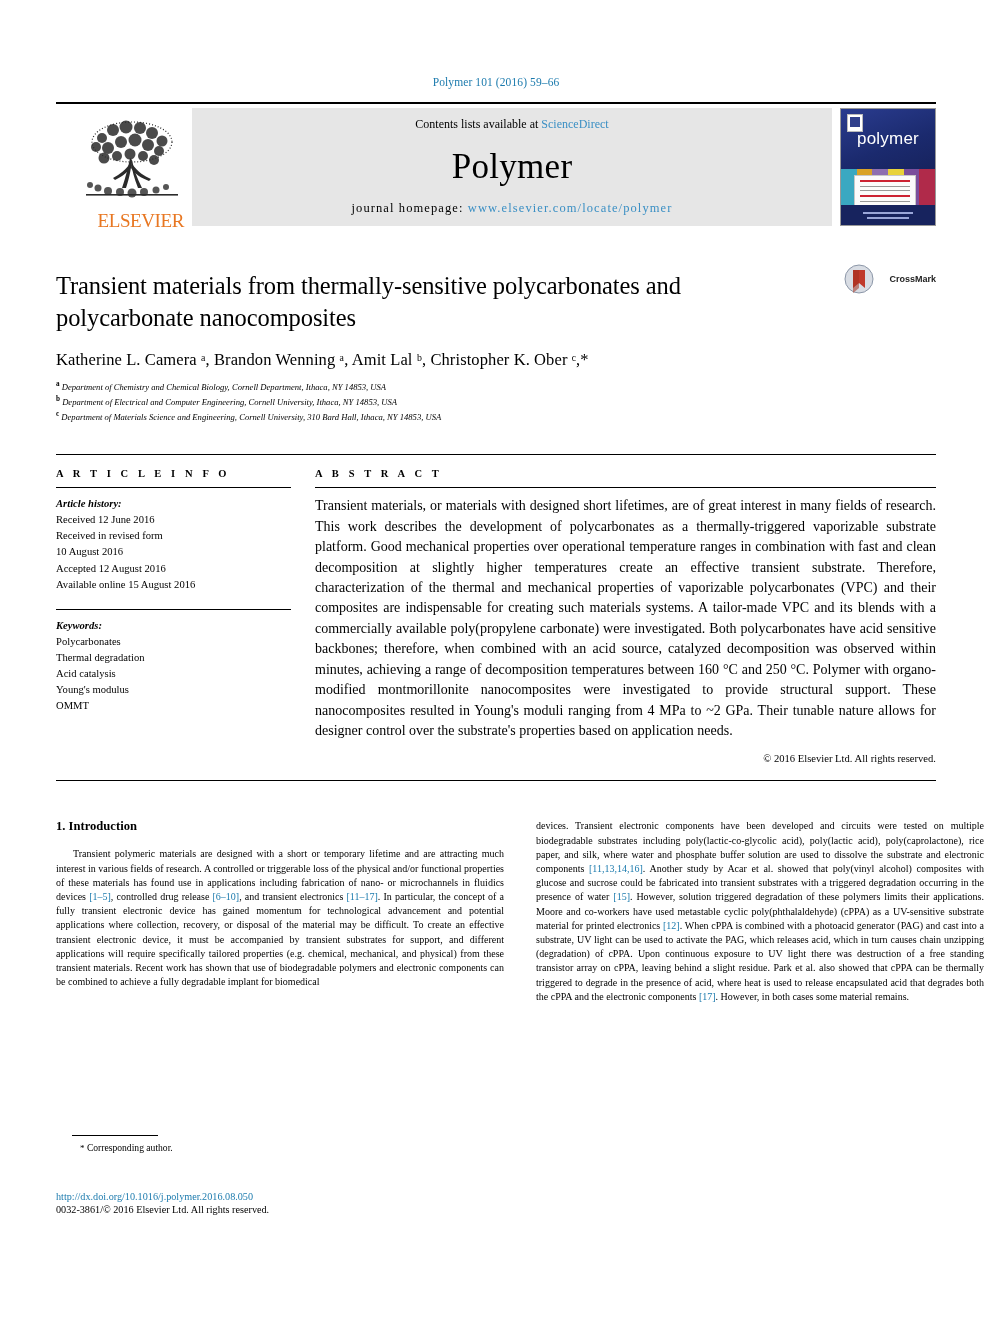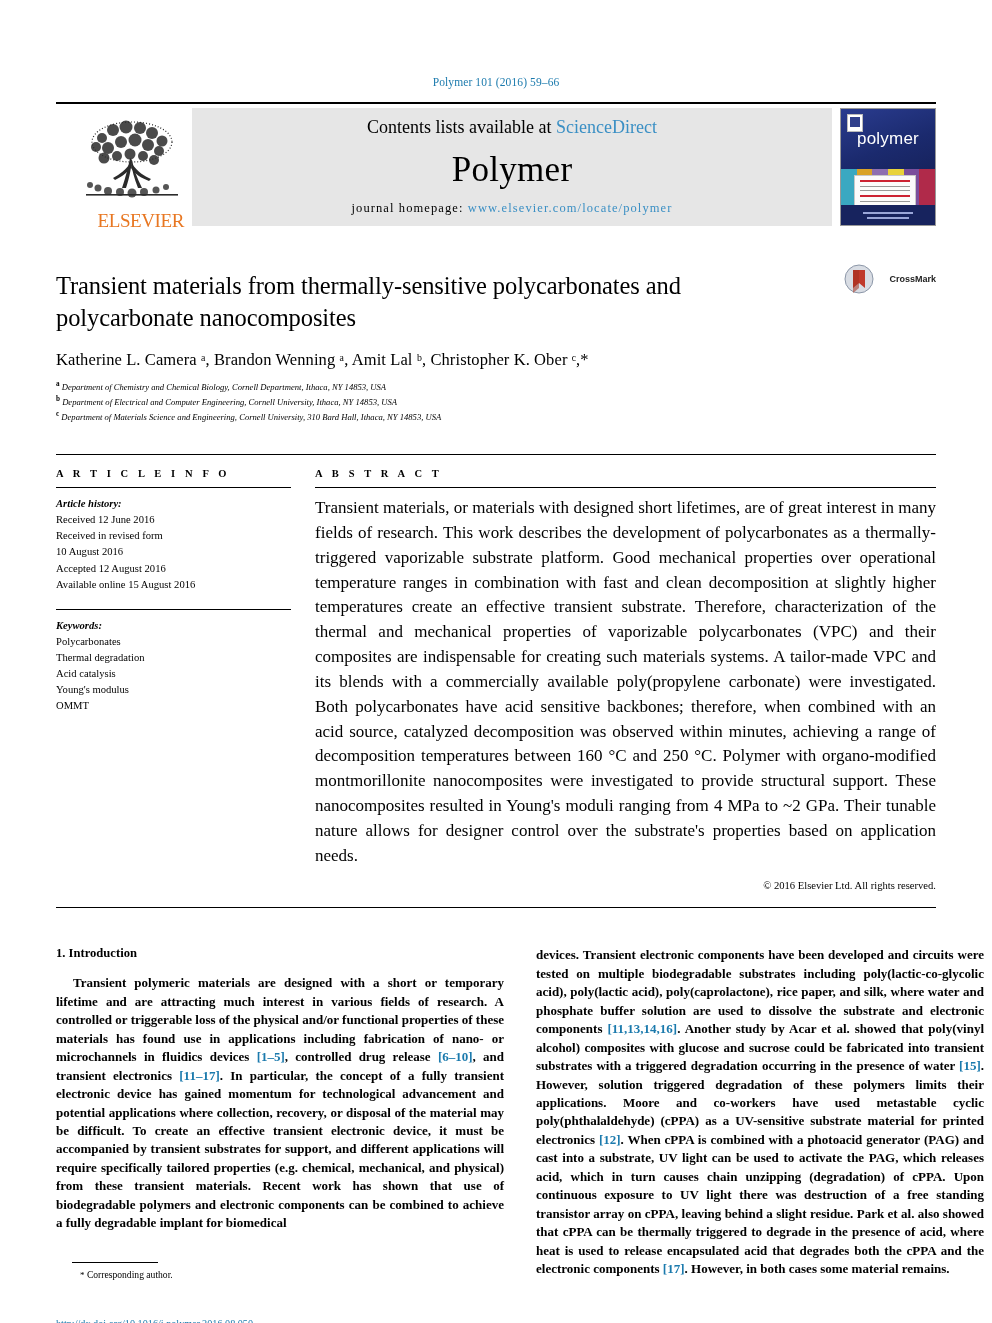--- a/index.html
+++ b/index.html
@@ -49,21 +49,21 @@
     margin-top:1px;
   }
   .masthead-center {
     flex:1 1 auto;
     background:#e6e6e6;
     display:flex; flex-direction:column;
     align-items:center; justify-content:space-between;
     padding:9px 0 10px 0;
     margin:4px 8px 4px 8px;
   }
-  .contents-line { font-size:18px; }
+  .contents-line { font-size:12px; }
   .contents-line .sd { color:#3a8fc4; }
   .journal-name {
     font-size:35px;
     font-family:"Liberation Serif", serif;
     letter-spacing:.3px;
   }
   .homepage-line { font-size:12.5px; letter-spacing:1.1px; }
   .homepage-line .url { color:#3a8fc4; }
   .cover-thumb {
     width:94px; flex:0 0 94px;
@@ -130,36 +130,36 @@
     font-size:10.5px; font-weight:bold;
     font-family:"Liberation Serif", serif;
     letter-spacing:3.6px;
     margin-bottom:8px;
   }
   .rule { border-top:1px solid #000; margin:0 0 8px 0; }
   .info-block { font-size:10.6px; line-height:1.52; }
   .info-block .it { font-style:italic; font-weight:bold; }
   .info-gap { height:16px; }
   .abs-text {
-    font-size:17px;
+    font-size:14px;
     line-height:1.46;
     text-align:justify;
   }
   .abs-copy { margin-top:12px; text-align:right; font-size:10.6px; }
 
   
   .body-cols {
     margin:38px 56px 0 56px;
     display:flex;
     gap:32px;
     height:420px;
   }
   .bcol { width:448px; flex:0 0 448px; position:relative; }
   .intro-head { font-size:12.6px; font-weight:bold; margin-bottom:13px; }
-  .ptext { font-size:13px; line-height:1.42; text-align:justify;font-weight:bold; }
+  .ptext { font-size:10px; line-height:1.42; text-align:justify; }
   .ptext.indent { text-indent:17px; }
   .cite { color:#1b7aad; }
 
   
   .footnote { position:absolute; left:16px; bottom:84px; width:100%; }
   .fn-rule { width:86px; border-top:1px solid #000; margin-bottom:5px; }
   .fn-line { font-size:9.6px; line-height:1.5; padding-left:8px; }
   .fn-line .star { font-size:9px; }
   .fn-line .it { font-style:italic; font-weight:bold; }
   .fn-line a { color:#1b7aad; text-decoration:none; }

